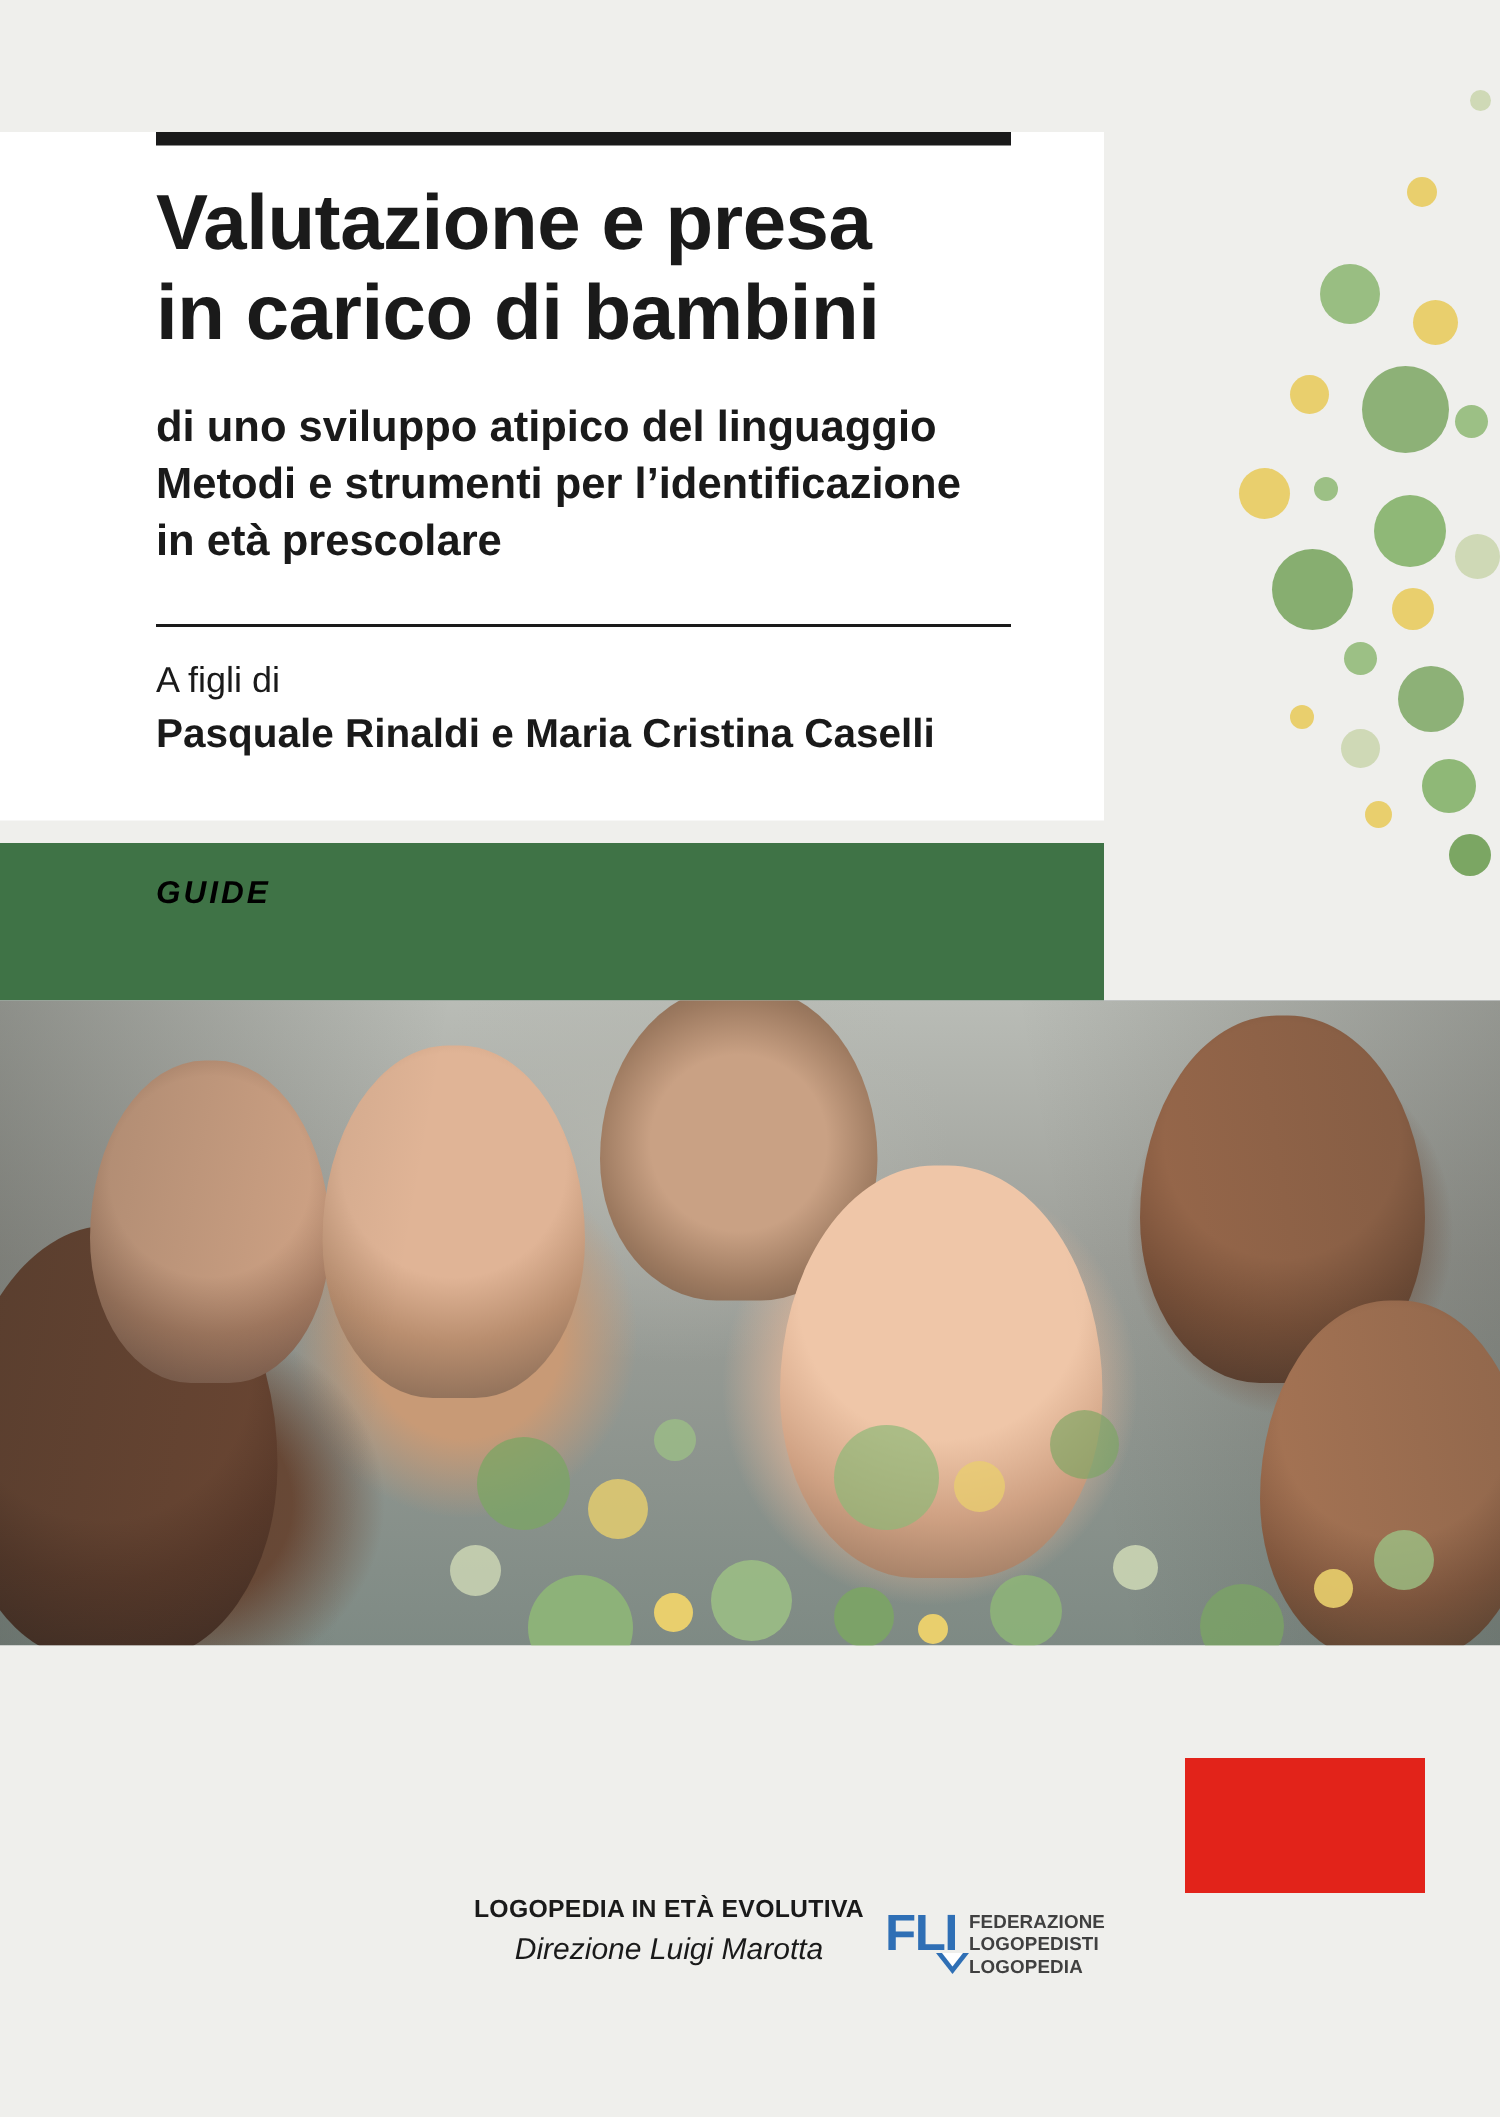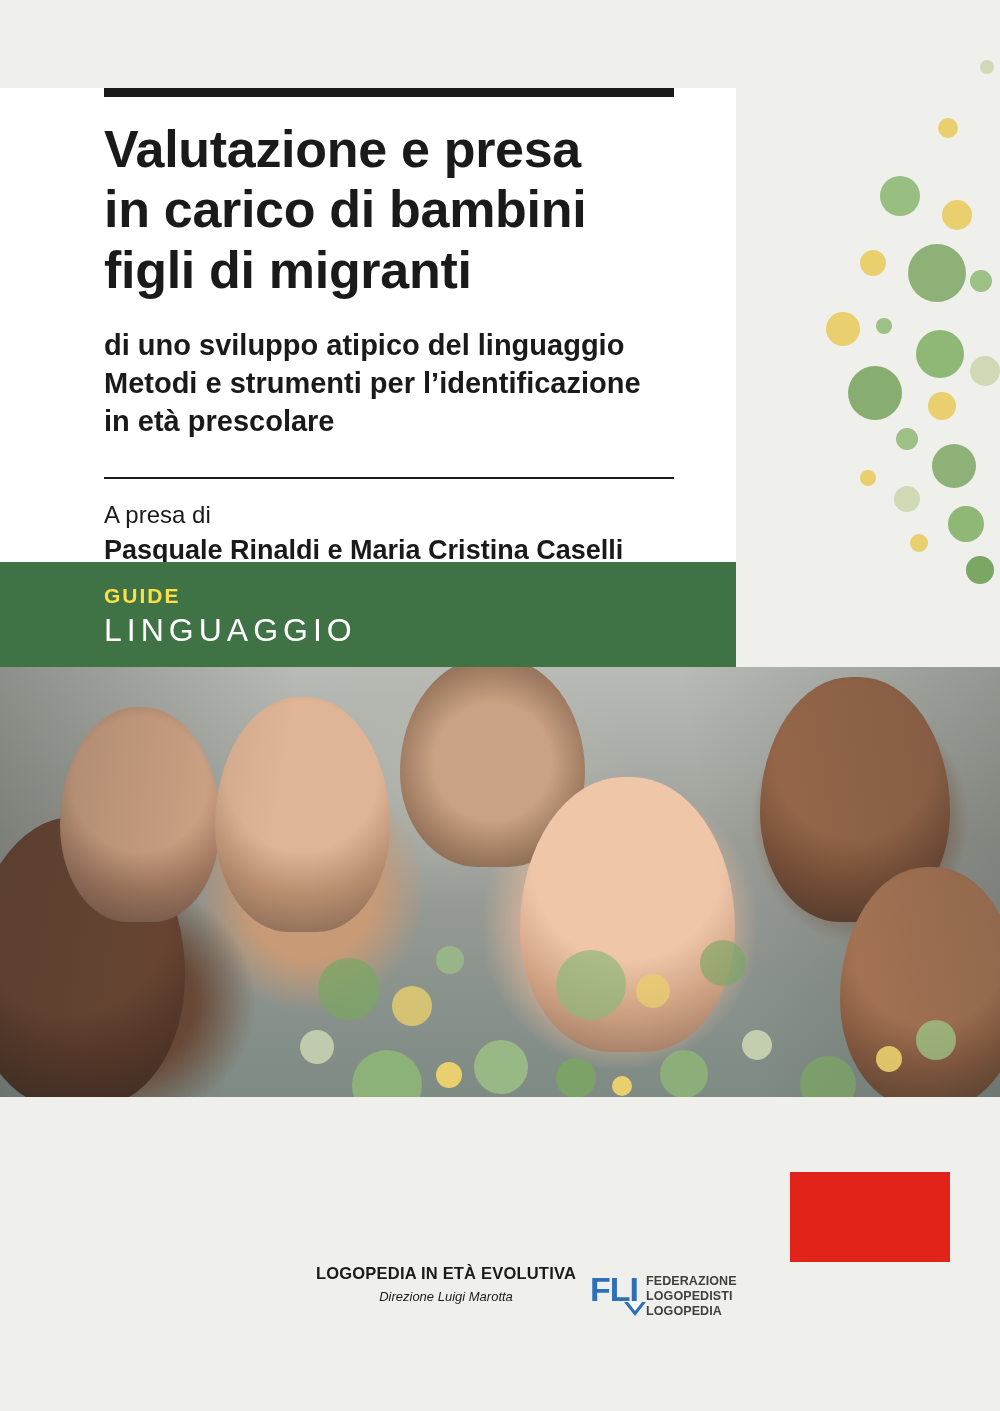--- a/index.html
+++ b/index.html
@@ -84,24 +84,25 @@
     left: 0;
     top: 562px;
     width: 736px;
     height: 105px;
     background: #3f7346;
   }
   .series-kicker {
     position: absolute;
     left: 104px;
     top: 22px;
-    color: #fde047;
+    color: #000000;
     font-size: 21px;
     font-weight: bold;
     letter-spacing: 2px;
+    font-style: italic;
   }
   .series-name {
     position: absolute;
     left: 104px;
     top: 50px;
     color: #ffffff;
     font-size: 32px;
     font-weight: 300;
     letter-spacing: 5px;
   }
@@ -200,21 +201,21 @@
     width: 280px;
     text-align: center;
   }
   .collana-title {
     font-size: 16.5px;
     font-weight: bold;
     color: #1a1a1a;
     letter-spacing: 0.2px;
   }
   .collana-sub {
-    font-size: 13px;
+    font-size: 20px;
     font-style: italic;
     color: #1a1a1a;
     margin-top: 6px;
   }
 
   
   .fli {
     position: absolute;
     left: 590px;
     top: 1270px;
@@ -287,35 +288,33 @@
     <span class="dot" style="left:230px;top:534px;width:18px;height:18px;background:#e9cf6d;"></span>
     <span class="dot" style="left:286px;top:556px;width:28px;height:28px;background:#7ba663;"></span>
     <span class="dot" style="left:300px;top:60px;width:14px;height:14px;background:#cfd9b6;"></span>
   </div>
 
   <div class="title-panel">
     <div class="title-rule-top"></div>
     <div class="main-title">
       <div>Valutazione e presa</div>
       <div>in carico di bambini</div>
-      <div>figli di migranti</div>
     </div>
     <div class="subtitle">
       <div>di uno sviluppo atipico del linguaggio</div>
       <div>Metodi e strumenti per l’identificazione</div>
       <div>in età prescolare</div>
     </div>
     <div class="title-rule-mid"></div>
-    <div class="edited-label">A presa di</div>
+    <div class="edited-label">A figli di</div>
     <div class="authors">Pasquale Rinaldi e Maria Cristina Caselli</div>
   </div>
 
   <div class="series-band">
     <div class="series-kicker">GUIDE</div>
-    <div class="series-name">LINGUAGGIO</div>
   </div>
 
   <div class="photo">
     <div class="photo-bg"></div>
 
     <div class="photo-figure" style="left:-30px;top:150px;width:215px;height:290px;background:radial-gradient(circle at 46% 34%, #6d4733 0 44%, #5b3a2a 62%, #3b2a22 100%);"></div>
     <div class="photo-figure" style="left:60px;top:40px;width:160px;height:215px;background:radial-gradient(circle at 50% 36%, #d8a98a 0 42%, #a87d63 66%, #6e5346 100%);"></div>
     <div class="photo-figure" style="left:215px;top:30px;width:175px;height:235px;background:radial-gradient(circle at 50% 34%, #e0b496 0 42%, #b98e6f 66%, #7d6350 100%);"></div>
     <div class="photo-figure" style="left:400px;top:-10px;width:185px;height:210px;background:radial-gradient(circle at 50% 50%, #c9a184 0 42%, #9d7a60 68%, #6a5443 100%);"></div>
     <div class="photo-figure" style="left:520px;top:110px;width:215px;height:275px;background:radial-gradient(circle at 50% 32%, #efc6a8 0 44%, #cfa183 68%, #8f7059 100%);"></div>

